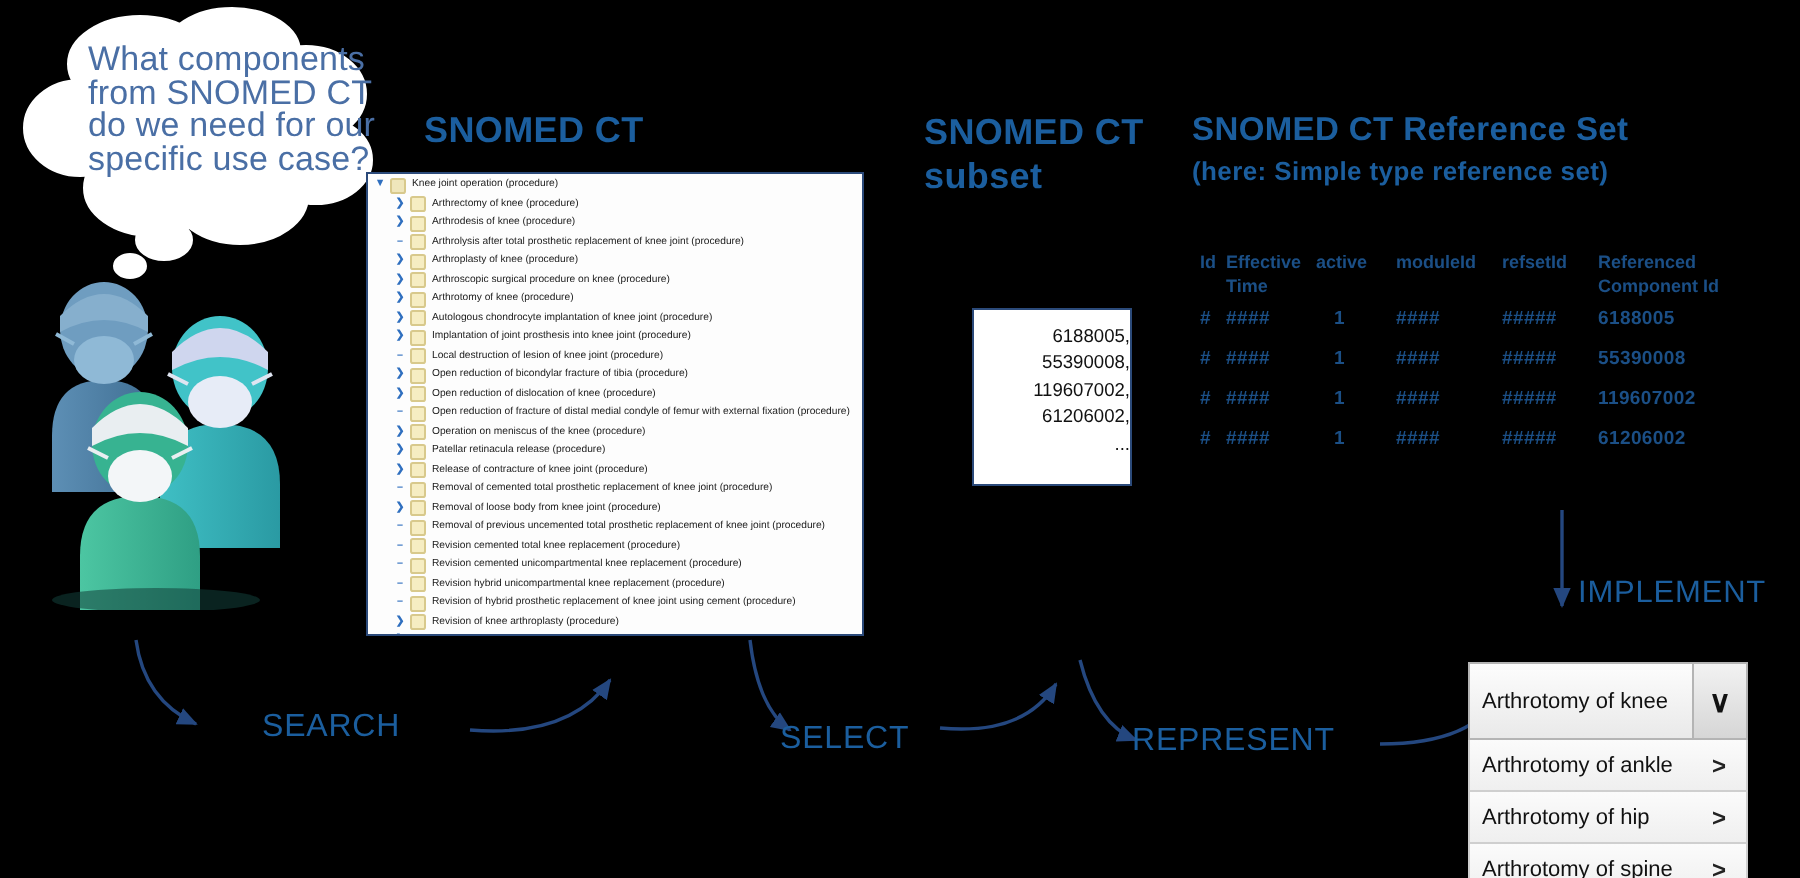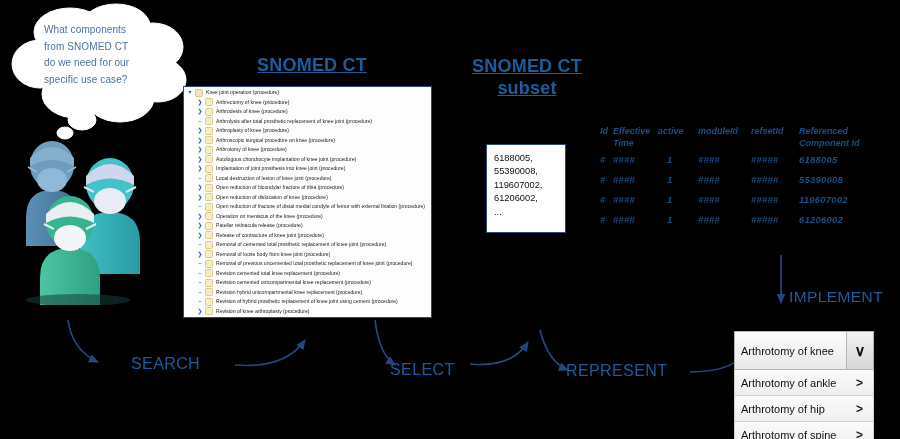--- a/index.html
+++ b/index.html
@@ -30,43 +30,41 @@
     width: 200px;
     height: 140px;
   }
   #thought-bubble svg { display: block; }
   .bubble-text {
     position: absolute;
     left: 36px;
     top: 20px;
     width: 140px;
     color: #4a6fa5;
-    font-size: 10px;
+    font-size: 17px;
     line-height: 16.5px;
     letter-spacing: .1px;
   }
   .bubble-text div { white-space: nowrap; }
 
   
   #clinicians {
     position: absolute;
     left: 18px;
     top: 110px;
     width: 170px;
     height: 195px;
   }
 
   
   .heading {
     position: absolute;
     color: #1b5e9e;
     font-weight: bold;
-    text-align: center;
     letter-spacing: .2px;
-    text-decoration: underline;
   }
   #snomed-ct-title {
     left: 212px;
     top: 55px;
     width: 200px;
     font-size: 18px;
   }
   #subset-title {
     left: 462px;
     top: 55px;
@@ -132,48 +130,48 @@
   }
   .tree-row.root .node-icon {
     background: #efe6bb;
   }
   .tree-label { color: #1a1a1a; }
 
   
   #subset-box {
     position: absolute;
     left: 486px;
-    top: 144px;
+    top: 154px;
     width: 80px;
     height: 89px;
     background: #ffffff;
     border: 1.5px solid #2b4a7a;
     box-sizing: border-box;
     padding: 7px 0 0 7px;
     font-size: 9.3px;
     line-height: 13.4px;
     color: #111;
+    text-align: right;
   }
   #subset-box div { white-space: nowrap; }
 
   
   #refset-table {
     position: absolute;
     left: 600px;
     top: 126px;
     width: 290px;
     color: #1b4f86;
     font-size: 9px;
     font-weight: bold;
   }
   #refset-table table {
     border-collapse: collapse;
     width: 290px;
     table-layout: fixed;
-    font-style: italic;
   }
   #refset-table th {
     font-weight: bold;
     text-align: left;
     vertical-align: top;
     padding: 0 3px 0 0;
     line-height: 11.5px;
     font-size: 9px;
   }
   #refset-table td {
@@ -345,20 +343,24 @@
     </svg>
   </div>
 
   <div class="heading" id="snomed-ct-title">SNOMED CT</div>
 
   <div class="heading" id="subset-title">
     <span>SNOMED CT</span><br>
     <span>subset</span>
   </div>
 
+  <div class="heading" id="refset-title">
+    <span>SNOMED CT Reference Set</span>
+    <span class="sub">(here: Simple type reference set)</span>
+  </div>
 
   <div id="tree-panel">
       <div class="tree-row root">
         <span class="twisty-wrap">▼</span>
         <span class="node-icon"></span>
         <span class="tree-label">Knee joint operation (procedure)</span>
       </div>
       <div class="tree-row child">
         <span class="twisty-wrap">❯</span>
         <span class="node-icon"></span>

